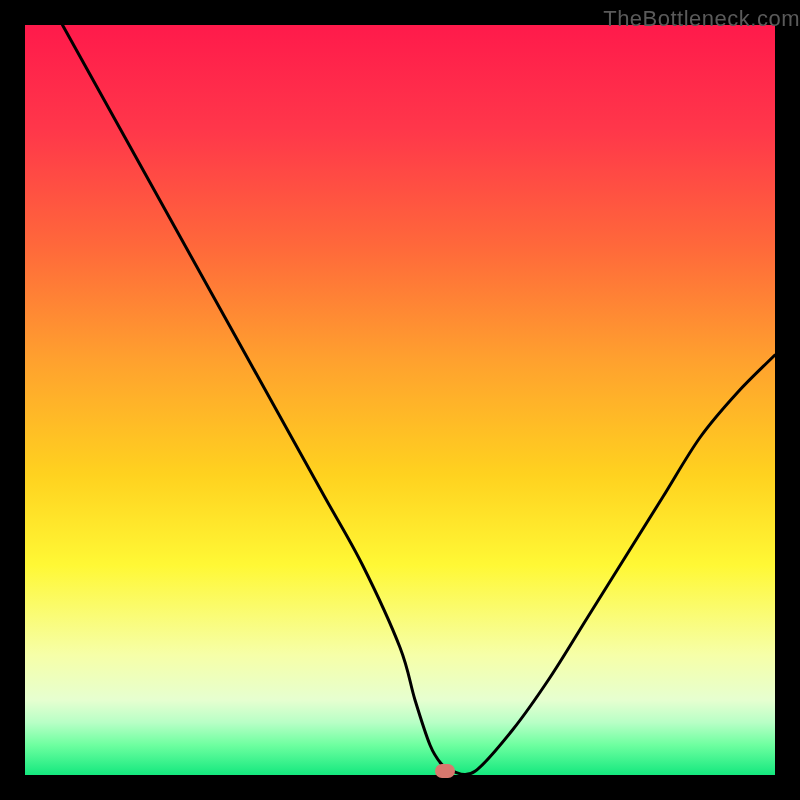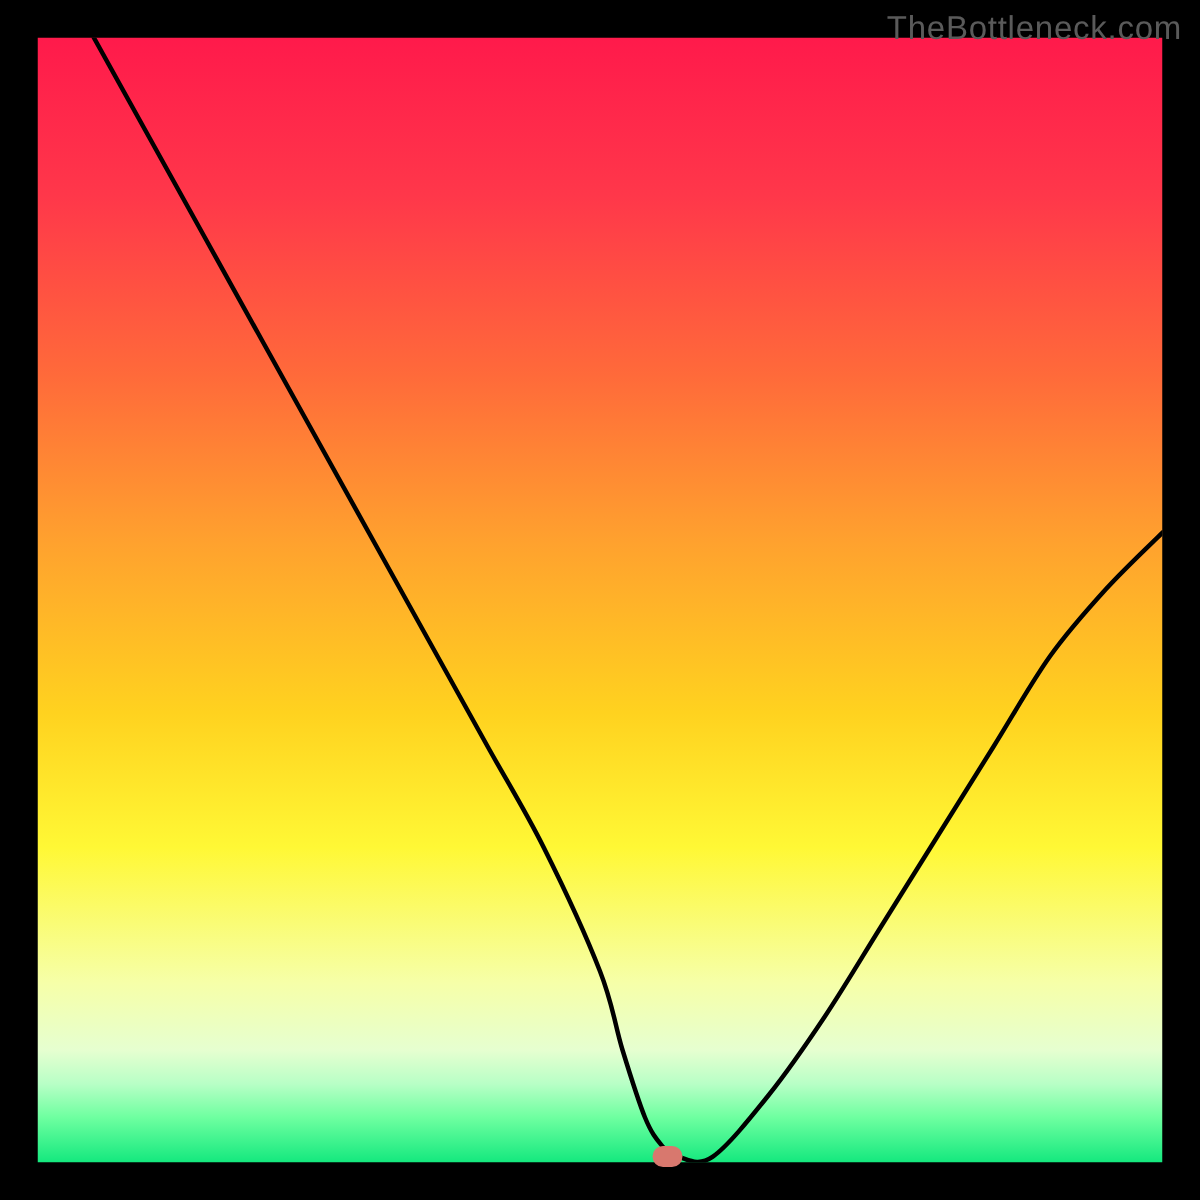--- a/index.html
+++ b/index.html
@@ -13,21 +13,21 @@
   }
   .frame {
     position: relative;
     width: 800px;
     height: 800px;
     background: #000;
   }
   .watermark {
     position: absolute;
     top: 6px;
-    right: 12px;
+    right: 0;
     color: #5a5a5a;
     font-size: 22px;
     font-weight: 500;
     letter-spacing: 0.5px;
     z-index: 5;
   }
   .plot-wrap {
     position: absolute;
     left: 25px;
     right: 25px;

